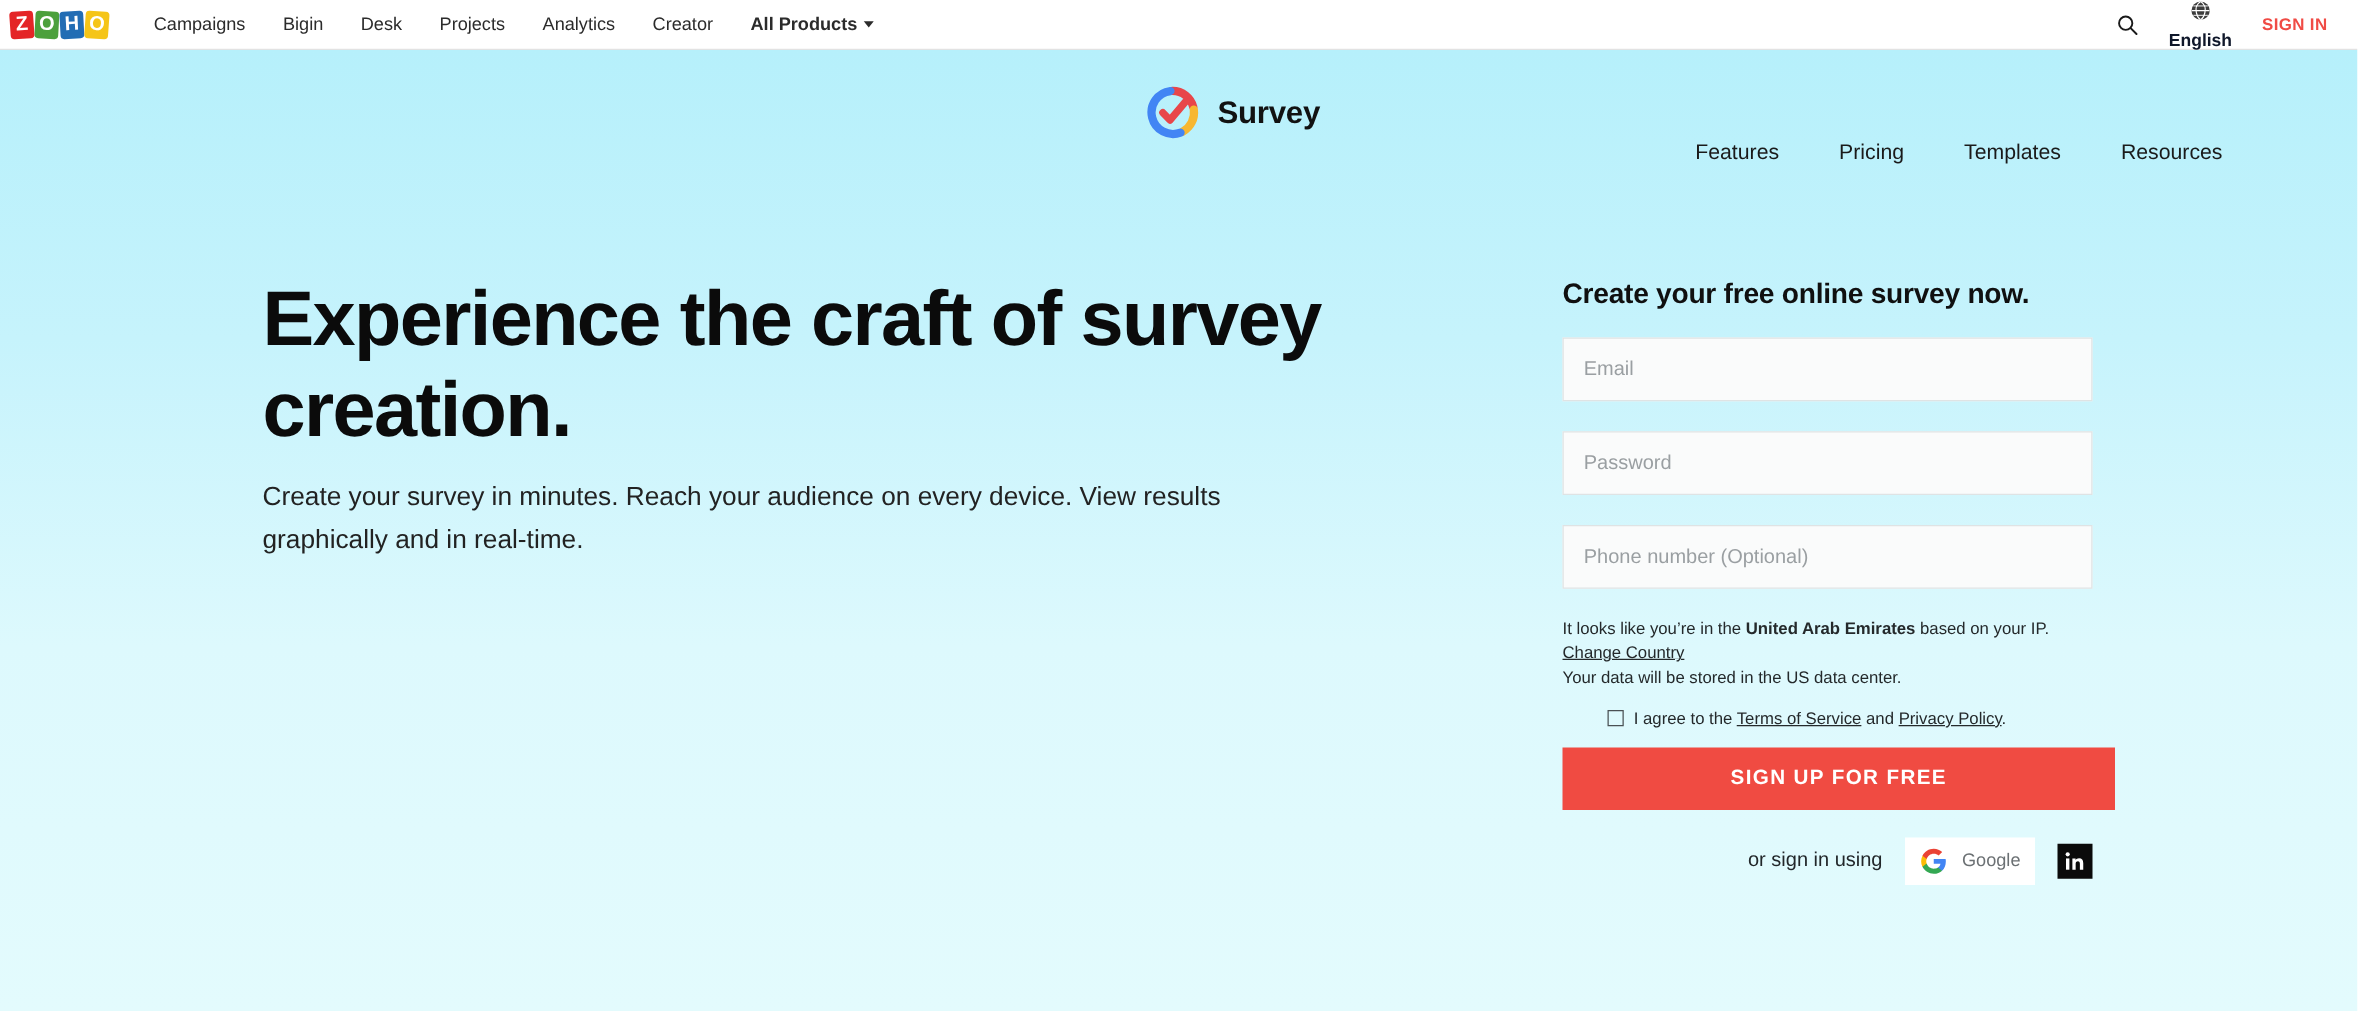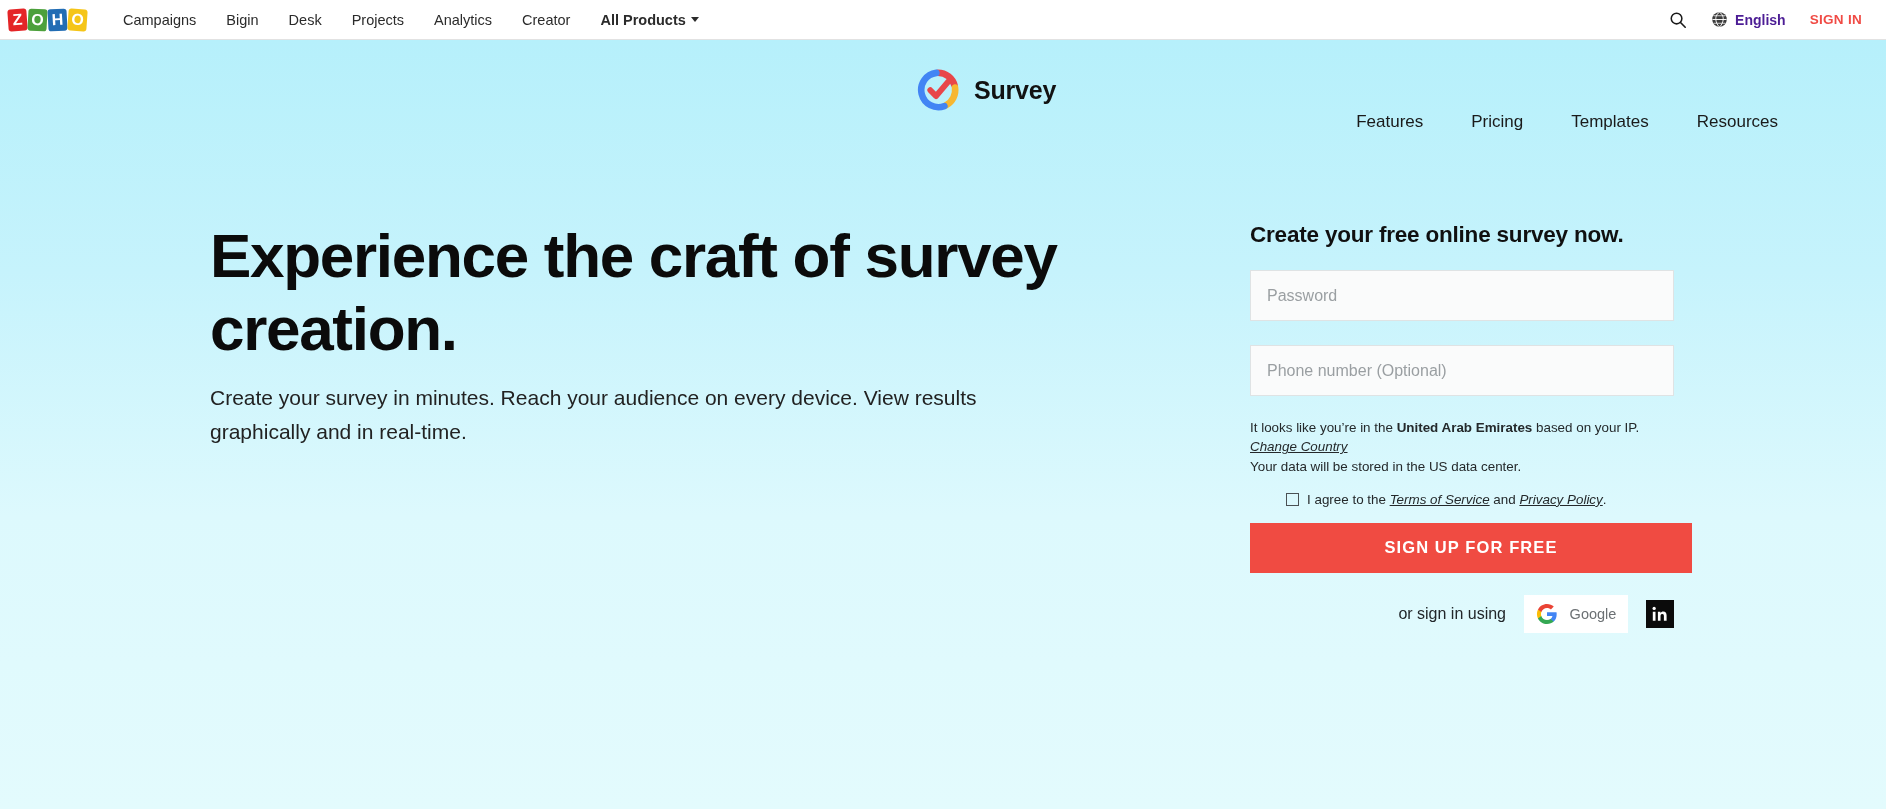--- a/index.html
+++ b/index.html
@@ -70,21 +70,21 @@
   .zoho-right {
     display: flex;
     align-items: center;
     gap: 24px;
     flex: 0 0 auto;
     margin-left: auto;
   }
   .search-ico { width: 18px; height: 18px; cursor: pointer; }
   .lang-wrap {
     display: flex; align-items: center; gap: 7px;
-    font-size: 14px; font-weight: bold; color: #4c1d95; cursor: pointer;
+    font-size: 14px; font-weight: bold; color: #0f172a; cursor: pointer; flex-direction: column;
   }
   .signin-link {
     font-size: 13.5px; font-weight: bold; color: #f04b45;
     letter-spacing: .3px; text-decoration: none; cursor: pointer;
   }
 
   
   .hero {
     position: relative;
     width: 100%;
@@ -168,21 +168,20 @@
     line-height: 1.45;
     color: #24292b;
     width: 400px;
     margin-top: -2px;
   }
   .ip-note b { font-weight: bold; }
   .ip-note a, .terms a {
     color: #24292b;
     text-decoration: underline;
     cursor: pointer;
-    font-style: italic;
   }
   .datacenter {
     font-size: 13.4px;
     color: #24292b;
     margin-top: 2px;
   }
   .terms {
     display: flex;
     align-items: center;
     gap: 8px;
@@ -307,20 +306,23 @@
 
     <div class="hero-left">
       <h1 class="hero-title">Experience the craft of survey creation.</h1>
       <p class="hero-sub">Create your survey in minutes. Reach your audience on every device. View results graphically and in real-time.</p>
     </div>
 
     <div class="hero-right">
       <div class="signup-title">Create your free online survey now.</div>
 
       <div class="field">
+        <span>Email</span>
+      </div>
+      <div class="field">
         <span>Password</span>
       </div>
       <div class="field">
         <span>Phone number (Optional)</span>
       </div>
 
       <div class="ip-note"><span>It looks like you’re in the </span><b>United Arab Emirates</b><span> based on your IP. </span><a>Change Country</a></div>
 
       <div class="datacenter">Your data will be stored in the US data center.</div>
 

